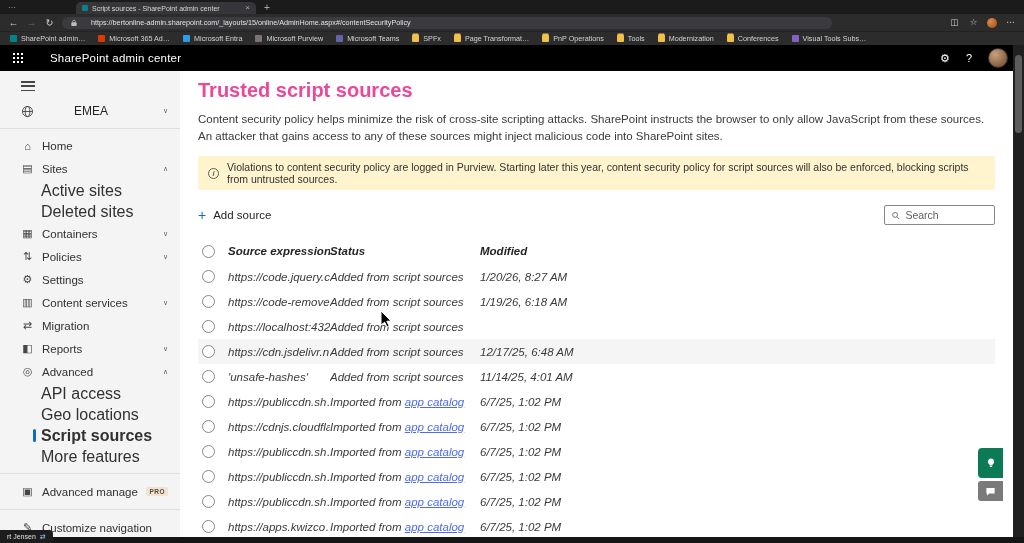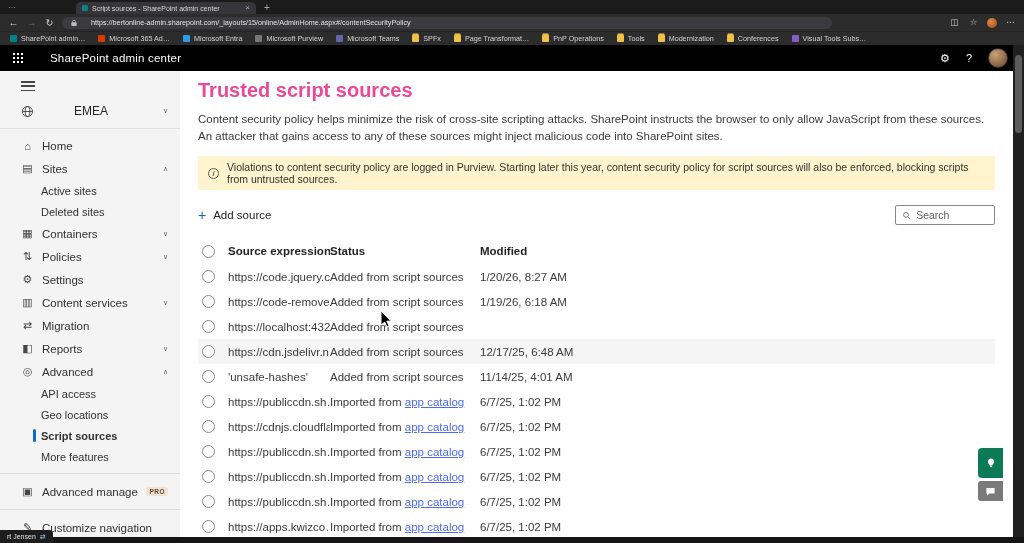--- a/index.html
+++ b/index.html
@@ -45,48 +45,48 @@
 
   .sidebar { width:180px; flex:none; background:var(--sidebar-bg,#f4f4f4); padding-top:7px; overflow:hidden; font-size:11.5px; color:#323130; }
   .hamburger { margin:3px 0 8px 21px; width:14px; cursor:pointer; }
   .hbar { width:14px; height:1.5px; background:#484644; margin:2.8px 0; }
   .region-row { display:flex; align-items:center; gap:8px; padding:5px 12px 5px 21px; cursor:pointer; }
   .region-label { font-size:12px; color:#242424;padding-left:32px; }
   .chev { margin-left:auto; font-size:7px; color:#605e5c; }
   .side-div { height:1px; background:#e1dfdd; margin:5px 0; }
   .nav-list { margin-top:4px; }
   .nav-item { position:relative; display:flex; align-items:center; height:23px; padding:0 12px 0 21px; cursor:pointer; }
-  .nav-item.sub { height:21px; padding-left:41px; font-size:11px; }
+  .nav-item.sub { height:21px; padding-left:41px; font-size:16px; }
   .nav-item.selected { font-weight:700; }
   .sel-bar { position:absolute; left:33px; top:4px; bottom:4px; width:3px; border-radius:2px; background:var(--selected-indicator,#0f6cbd); }
   .nav-ic { width:13px; margin-right:8px; font-size:11px; color:#484644; text-align:center; flex:none; }
   .nav-label { white-space:nowrap; overflow:hidden; }
   .badge { margin-left:8px; font-size:6.5px; font-weight:700; letter-spacing:.5px; background:#efe3d3; color:#5d4a2f; border-radius:2px; padding:1px 3px; }
   .nav-div { height:1px; background:#e1dfdd; margin:6px 0; }
 
   
   .main { flex:1; position:relative; padding:0 18px; overflow:hidden; background:#fff; }
   .page-title { margin-top:8px; font-size:20px; font-weight:700; color:#ec4899; }
   .page-desc { margin-top:9px; max-width:805px; font-size:11.5px; line-height:1.45; color:#3b3a39; }
   .banner { margin-top:12px; display:flex; align-items:center; gap:8px; background:var(--banner-bg,#fff4ce); border-radius:2px; padding:5px 10px; font-size:10.5px; color:#323130; }
   .info-ic { width:11px; height:11px; flex:none; border:1px solid #605e5c; border-radius:50%; color:#605e5c; font-size:7.5px; font-style:italic; font-weight:700; display:grid; place-items:center; }
   .toolbar { margin-top:15px; display:flex; align-items:center; justify-content:space-between; }
   .add-source { display:flex; align-items:center; gap:7px; font-size:11.5px; color:#242424; cursor:pointer; }
   .add-plus { color:var(--accent,#0f6cbd); font-size:14px; line-height:1; }
-  .searchbox { width:100px; height:20px; background:#fff; border:1px solid #8a8886; border-radius:2px; display:flex; align-items:center; gap:5px; padding:0 6px; }
+  .searchbox { width:111px; height:20px; background:#fff; border:1px solid #8a8886; border-radius:2px; display:flex; align-items:center; gap:5px; padding:0 6px; }
   .searchbox input { border:0; outline:0; width:100%; background:transparent; font-family:inherit; font-size:10.5px; color:#323130; }
   .searchbox input::placeholder { color:#605e5c; }
 
   .table { margin-top:13px; }
   .thead, .trow { display:grid; grid-template-columns:30px 102px 150px 1fr; align-items:center; }
   .thead { height:26px; font-size:11.5px; font-weight:700; color:#242424; }
   .trow { height:25px; font-size:11.5px; color:#3b3a39; cursor:pointer; }
   .trow.hovered { background:#f5f5f5; }
   .radio { width:13px; height:13px; margin-left:4px; border:1px solid #8a8886; border-radius:50%; background:#fff; }
-  .cell { white-space:nowrap; overflow:hidden; padding-right:8px; }
+  .cell { white-space:nowrap; overflow:hidden; padding-right:8px;font-style:italic; }
   .applink { color:var(--link,#4f6bed); text-decoration:underline; cursor:pointer; }
 
   
   .page-scrollbar { position:absolute; right:0; top:45px; bottom:6px; width:11px; background:#202020; }
   .page-scrollbar .thumb { position:absolute; top:10px; left:2px; width:7px; height:78px; border-radius:4px; background:#5c5c5c; }
   .bottom-strip { position:absolute; left:0; right:0; bottom:0; height:6px; background:#151515; }
   .share-pill { position:absolute; left:0; bottom:0; height:13px; z-index:6; background:#1d1d1d; border-radius:0 4px 0 0; display:flex; align-items:center; gap:4px; padding:0 7px; }
   .share-name { font-size:7px; color:#e0e0e0; white-space:nowrap; }
   .share-arrows { font-size:7px; color:#9ecbff; }
 

